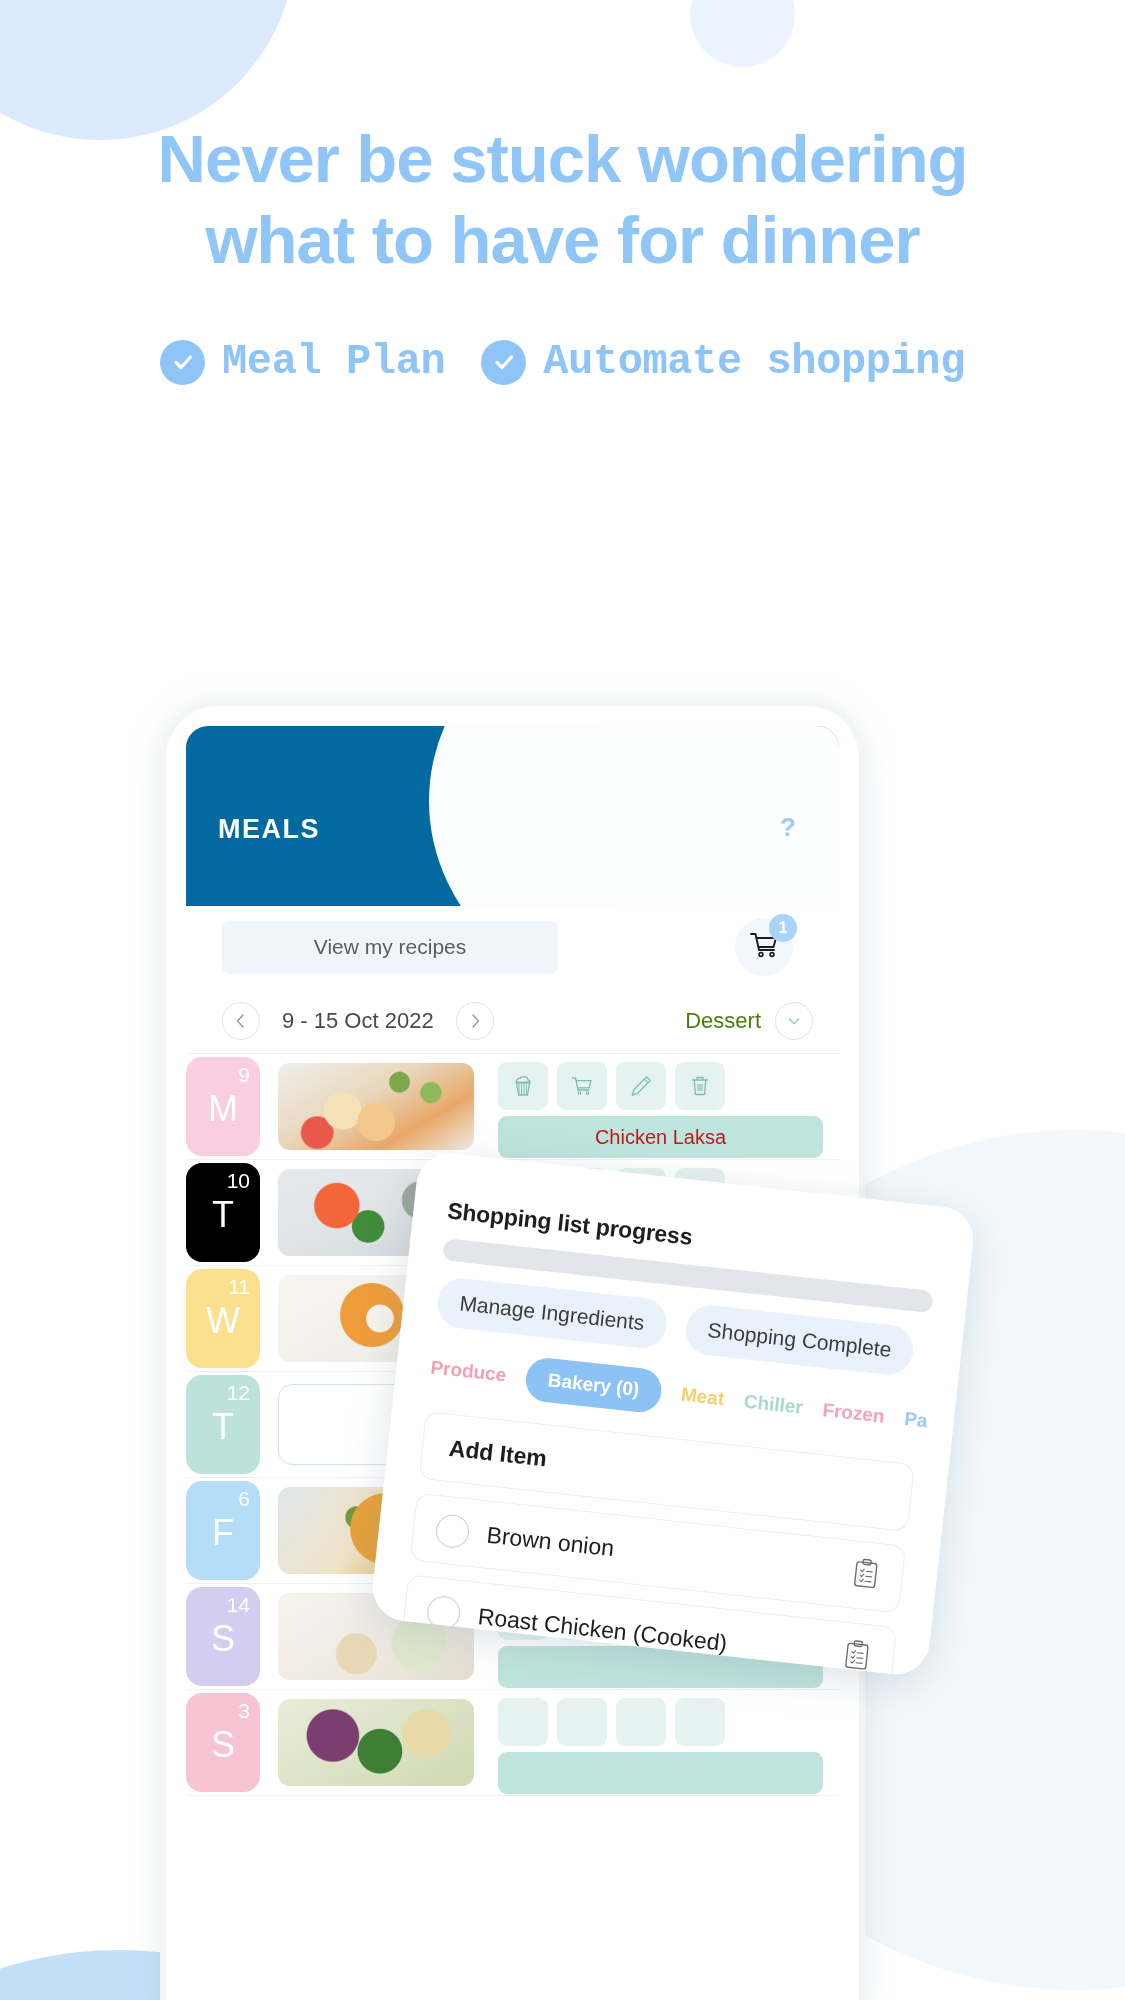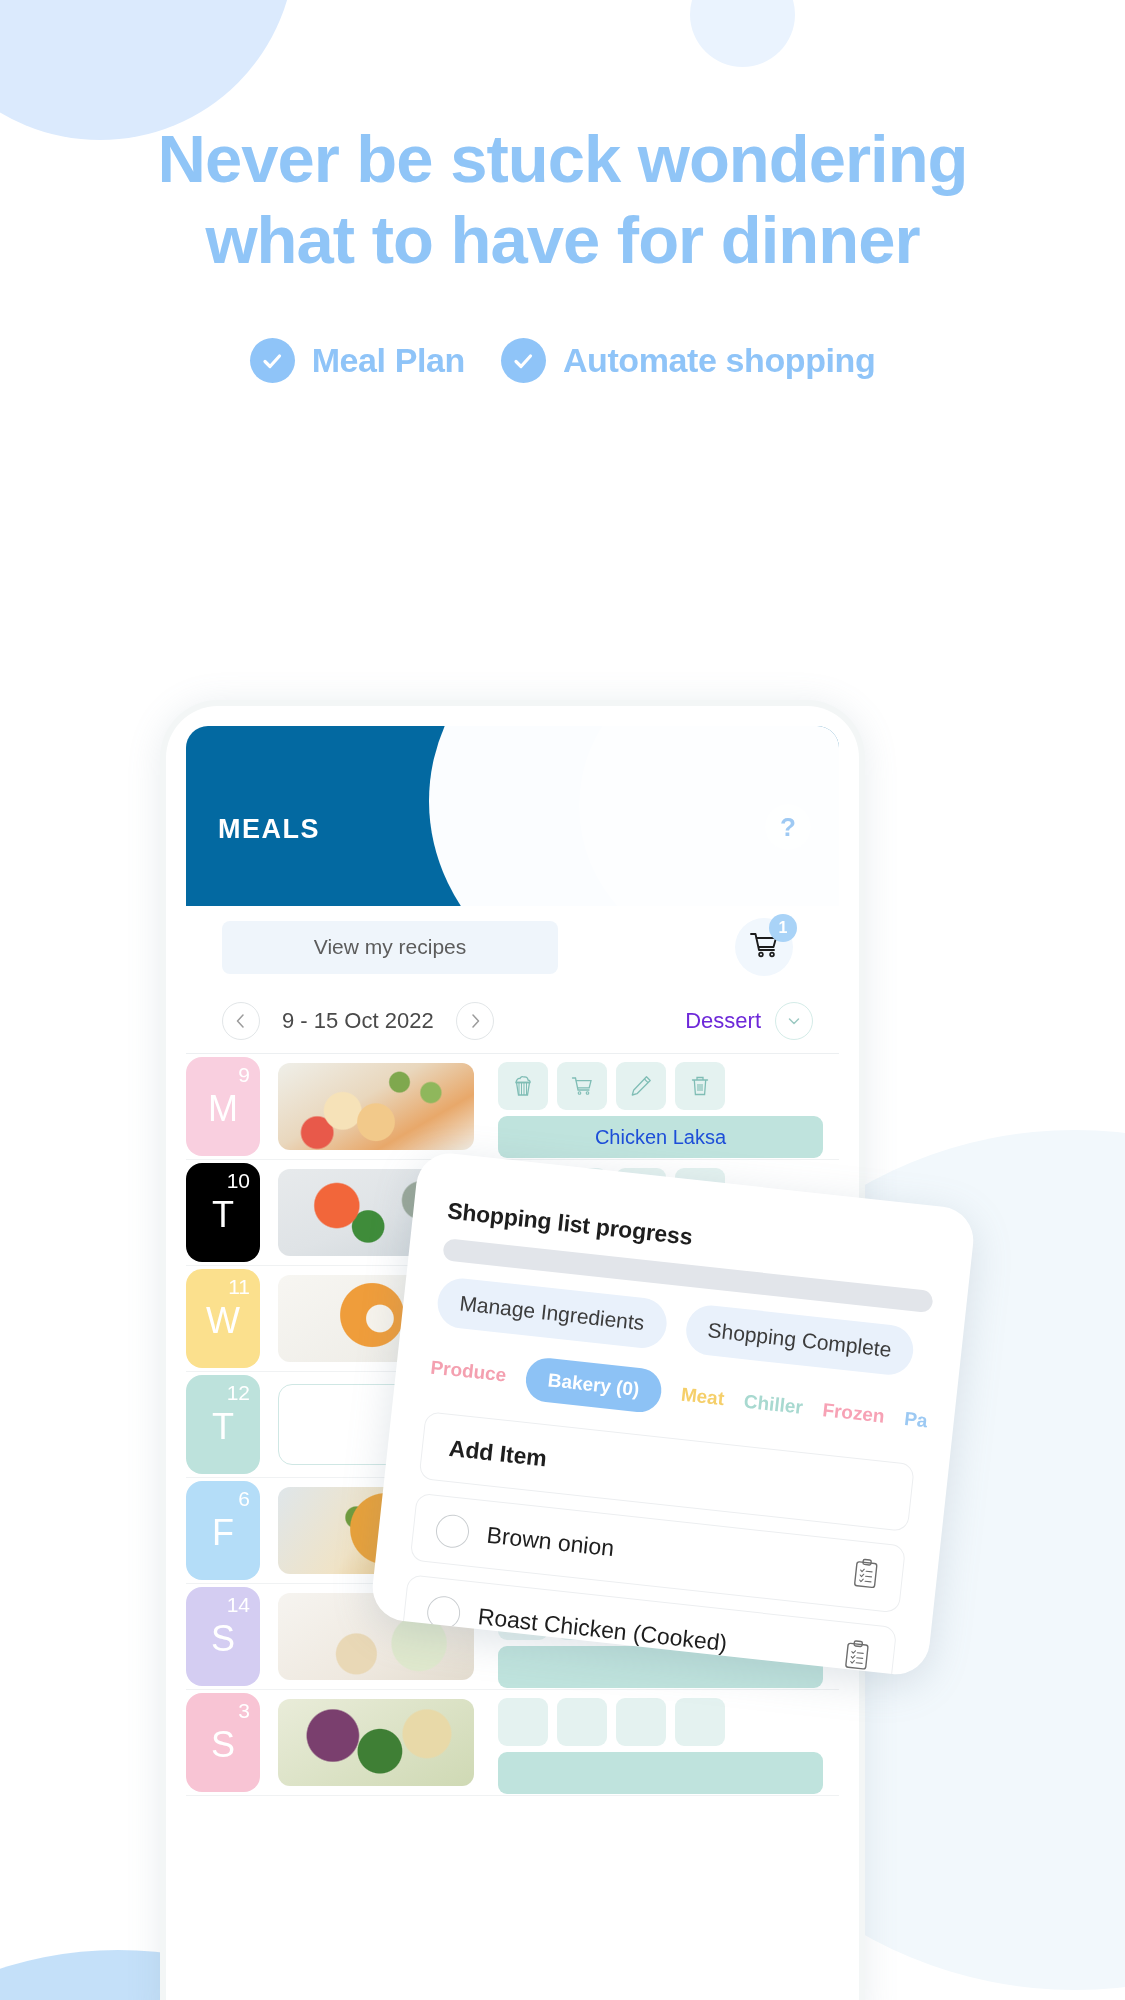--- a/index.html
+++ b/index.html
@@ -56,22 +56,23 @@
     display: flex; align-items: center; gap: 17px;
   }
   .feature-check {
     width: 45px; height: 45px; border-radius: 50%;
     background: #8fc4f8;
     display: flex; align-items: center; justify-content: center;
     flex: 0 0 auto;
   }
   .feature-check svg { display: block; }
   .feature-label {
-    color: #8fc4f8; font-size: 34px; font-weight: 700; letter-spacing: -.4px;
+    color: #8fc4f8; font-size: 42px; font-weight: 700; letter-spacing: -.4px;
     white-space: nowrap;
+    font-family: Liberation Mono, monospace;
   }
 
   
   .phone-wrap {
     position: absolute; left: 160px; top: 700px;
     width: 705px; height: 1320px;
     z-index: 3;
   }
   .phone-frame {
     position: absolute; inset: 0;
@@ -155,21 +156,21 @@
     border: 1px solid #e2e6e8; background: #fff;
     display: flex; align-items: center; justify-content: center;
     flex: 0 0 auto;
   }
   .date-label {
     font-size: 22px; color: #4a4a4a; margin: 0 22px; white-space: nowrap;
   }
   .meal-type-wrap {
     margin-left: auto; display: flex; align-items: center; gap: 14px;
   }
-  .meal-type-label { font-size: 22px; color: #6d28d9; }
+  .meal-type-label { font-size: 22px; color: #4d7c0f; }
   .chev-circle {
     width: 38px; height: 38px; border-radius: 50%;
     border: 1px solid #d4ece8; background: #fff;
     display: flex; align-items: center; justify-content: center;
     flex: 0 0 auto;
   }
 
   
   .meal-list { position: relative; }
   .meal-row {
@@ -208,21 +209,21 @@
   .icon-box {
     width: 50px; height: 48px; border-radius: 9px;
     background: #e4f2f0;
     display: flex; align-items: center; justify-content: center;
     flex: 0 0 auto;
   }
   .meal-chip {
     height: 42px; border-radius: 9px;
     background: #bfe3dd;
     display: flex; align-items: center; justify-content: center;
-    color: #1d4ed8; font-size: 20px;
+    color: #b91c1c; font-size: 20px;
     margin-right: 6px;
   }
   .meal-empty {
     flex: 1 1 auto; margin: 12px 14px 12px 18px;
     border: 1px solid #cfe7e4; border-radius: 14px;
     display: flex; align-items: center; justify-content: center;
   }
 
   
   .shop-card {

